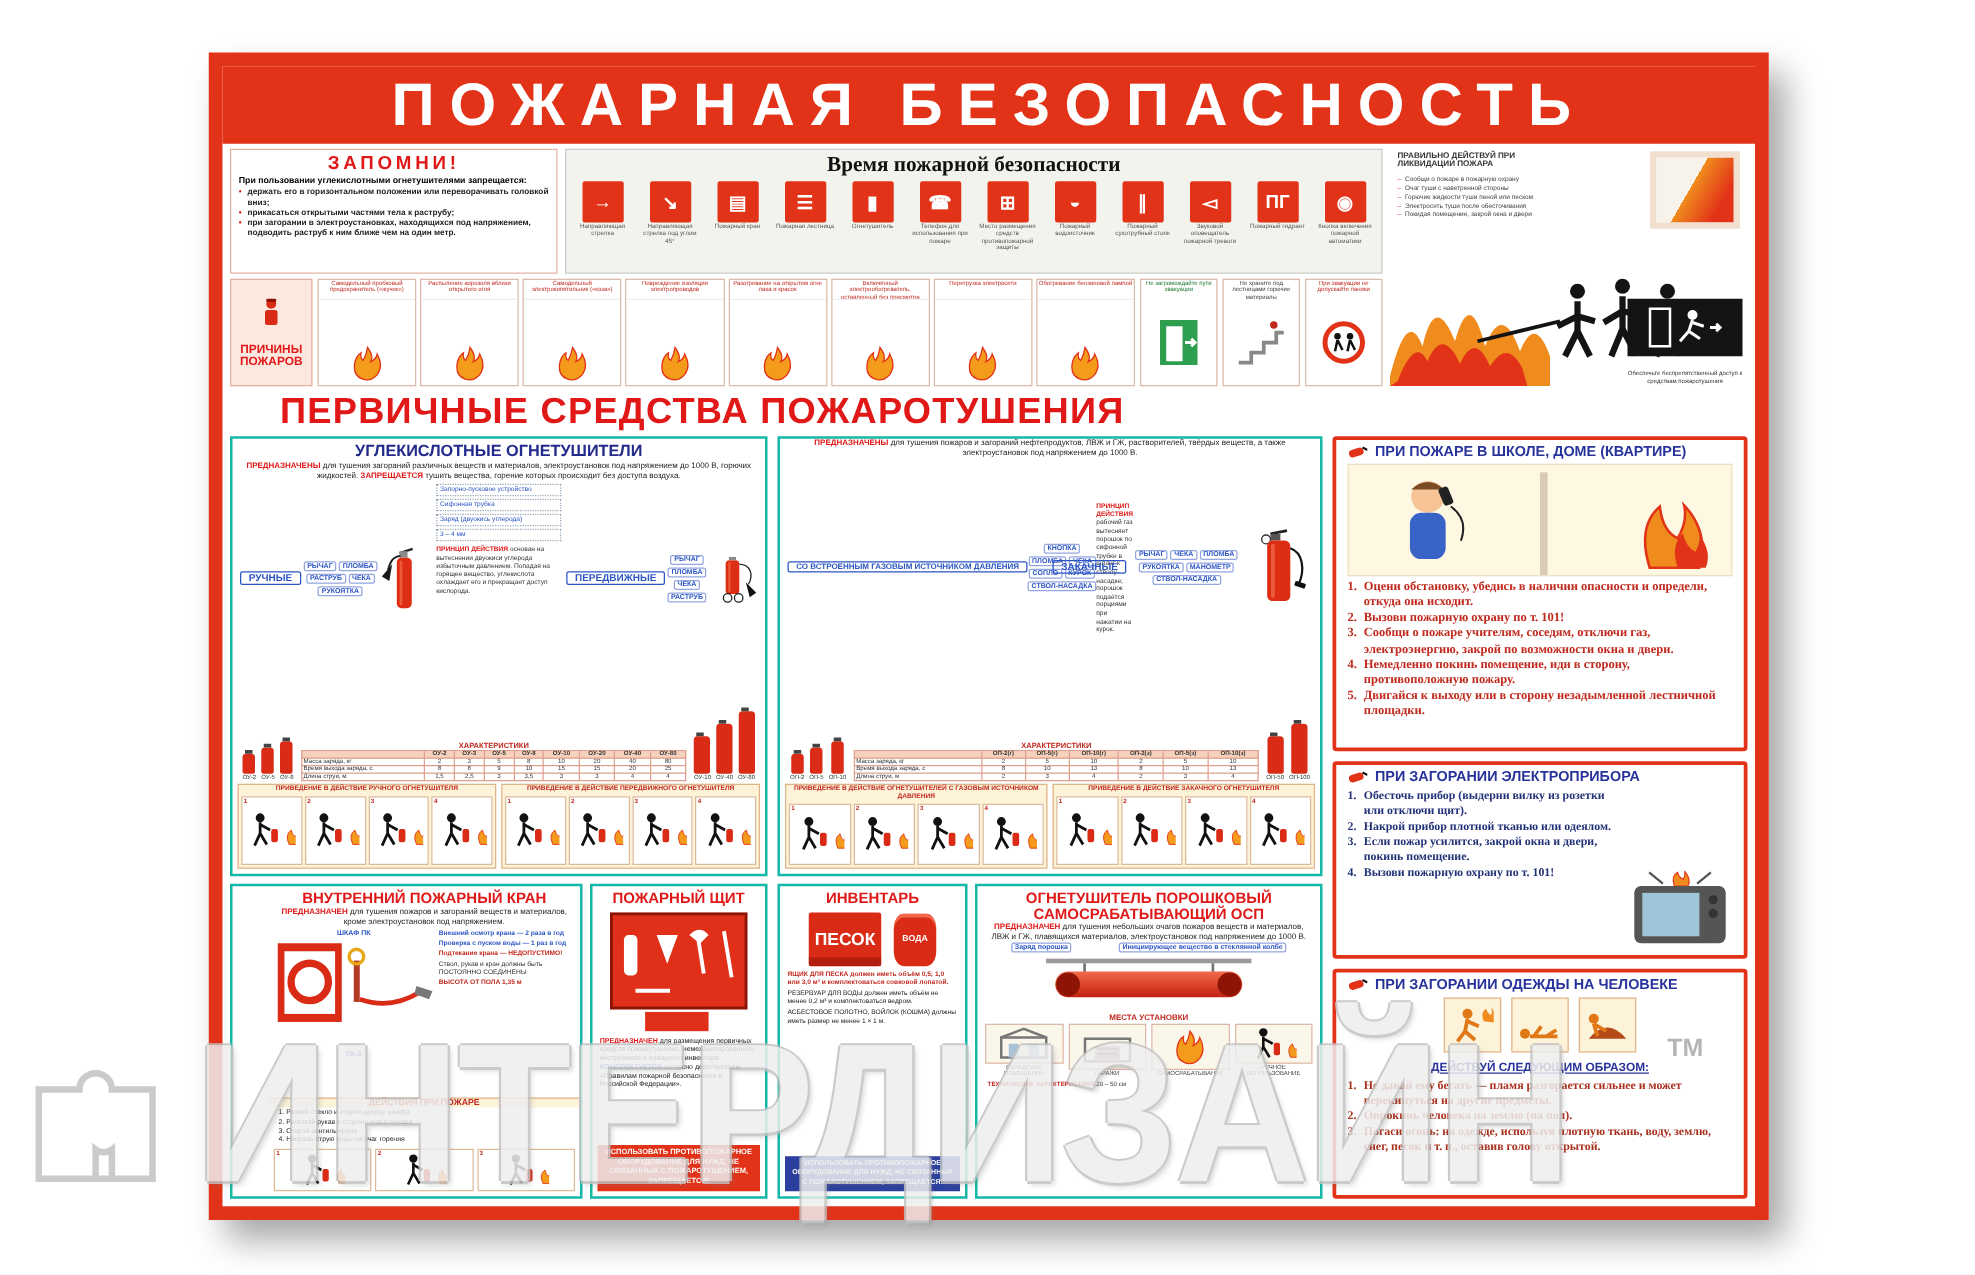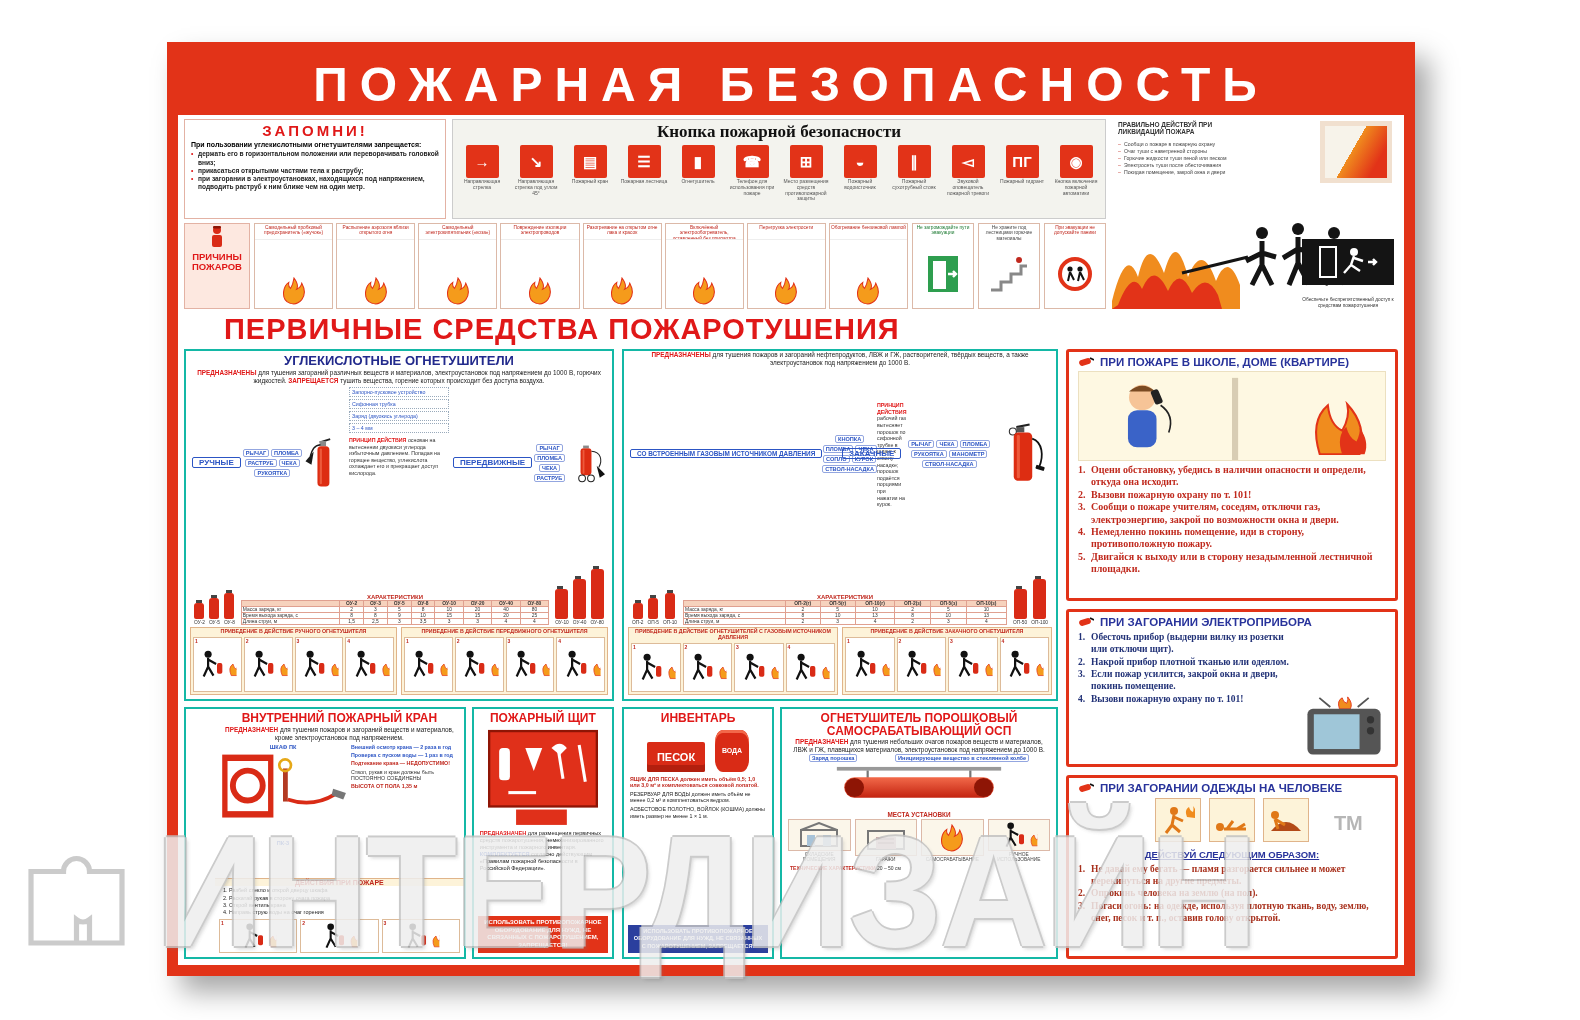--- a/index.html
+++ b/index.html
@@ -21,21 +21,21 @@
   .remember li{font-size:6.6px;line-height:1.25;padding-left:7px;position:relative;font-weight:bold;color:#222;}
   .remember li::before{content:"•";color:#e01818;position:absolute;left:0;}
   .signs{flex:1;background:#f3f3ee;border:1px solid #ccc;padding:2px 4px;min-width:0;}
   .signs h2{font-family:"Liberation Serif",serif;font-size:17px;text-align:center;font-weight:bold;color:#111;}
   .signs-row{display:flex;justify-content:space-between;margin-top:3px;}
   .sign{width:50px;text-align:center;}
   .sign-icon{width:33px;height:33px;margin:0 auto;background:#e23318;color:#fff;display:flex;align-items:center;justify-content:center;
              font-size:15px;font-weight:bold;border-radius:2px;}
   .sign-label{font-size:5px;color:#555;line-height:1.15;margin-top:1px;}
   .strip2{flex:1;display:flex;gap:4px;min-height:0;min-width:0;}
-  .causes-tag{width:66px;border:1px solid #e3b2a4;background:#fde8e0;display:flex;flex-direction:column;align-items:center;gap:2px;}
+  .causes-tag{width:66px;border:1px solid #e3b2a4;background:#fde8e0;display:flex;flex-direction:column;align-items:center;justify-content:center;gap:12px;}
   .causes-tag .txt{color:#e01818;font-weight:bold;font-size:9.5px;text-align:center;line-height:1.1;}
   .causes-row{flex:1;display:flex;gap:3px;min-width:0;}
   .cause{flex:1;border:1px solid #dcb9a8;display:flex;flex-direction:column;min-width:0;background:#fff;}
   .cause-cap{font-size:4.8px;color:#c0281e;text-align:center;line-height:1.1;padding:1px;border-bottom:1px solid #eee;height:16px;overflow:hidden;}
   .cause-pic{flex:1;display:flex;align-items:flex-end;justify-content:center;padding-bottom:2px;}
   .evac{width:62px;border:1px solid #dcb9a8;display:flex;flex-direction:column;background:#fff;}
   .evac-cap{font-size:4.8px;text-align:center;line-height:1.1;padding:1px;height:16px;overflow:hidden;}
   .evac.e1 .evac-cap{color:#1d7a32;} .evac.e2 .evac-cap{color:#444;} .evac.e3 .evac-cap{color:#c0281e;}
   .evac-pic{flex:1;display:flex;align-items:center;justify-content:center;}
   .liquidation{width:286px;position:relative;background:#fff;overflow:hidden;}
@@ -110,21 +110,21 @@
   .actions{font-size:5.5px;padding:1px 6px 1px 14px;color:#222;}
   .actions li{line-height:1.3;}
   .crane-steps{flex:0 0 40px;display:flex;gap:3px;padding:2px 4px 4px;}
 
   
   .shield-pic{display:flex;justify-content:center;padding:2px;}
   .smalltext{font-size:5.6px;line-height:1.25;padding:0 6px;color:#222;}
   .warn{background:#e23318;color:#fff;font-size:6px;font-weight:bold;text-align:center;padding:3px 4px;margin:auto 4px 4px;line-height:1.3;}
   .warn-blue{background:#2b3f9e;color:#fff;font-size:5.6px;font-weight:bold;text-align:center;padding:3px 4px;margin:auto 4px 4px;line-height:1.3;}
   .inv-items{display:flex;justify-content:center;gap:10px;align-items:flex-end;padding:4px;}
-  .sandbox{width:58px;height:30px;background:#d92b16;color:#fff;font-weight:bold;font-size:11px;display:flex;align-items:center;justify-content:center;border-radius:2px;box-shadow:inset 0 -7px 0 #b31f0e;}
+  .sandbox{width:58px;height:43px;background:#d92b16;color:#fff;font-weight:bold;font-size:14px;display:flex;align-items:center;justify-content:center;border-radius:2px;box-shadow:inset 0 -7px 0 #b31f0e;}
   .barrel{width:34px;height:42px;background:#d92b16;color:#fff;font-weight:bold;font-size:7px;display:flex;align-items:center;justify-content:center;border-radius:8px/12px;box-shadow:inset 0 3px 0 #f2684a;}
   .inv-note{font-size:5.3px;padding:0 6px 2px;line-height:1.25;color:#222;}
   .inv-note b{color:#c0281e;}
   .osp-tube{display:flex;justify-content:center;padding:2px;}
   .osp-tags{display:flex;justify-content:space-around;padding:0 8px;}
   .osp-head{font-size:6.4px;color:#c0281e;font-weight:bold;text-align:center;margin-top:1px;}
   .osp-row{display:flex;gap:4px;padding:1px 6px;}
   .tile{flex:1;border:1px solid #dcb9a8;height:38px;background:#fbf6ea;display:flex;align-items:center;justify-content:center;}
   .tile-cap{font-size:4.8px;text-align:center;color:#444;line-height:1.1;}
   .tile-wrap{flex:1;display:flex;flex-direction:column;gap:1px;min-width:0;}
@@ -148,21 +148,21 @@
   .tiles{display:flex;gap:8px;justify-content:center;margin:4px 0;}
   .tile3{width:46px;height:44px;background:#fdf3d9;border:1px solid #e0b48a;display:flex;align-items:center;justify-content:center;}
   .rb3-sub{color:#28339b;font-weight:bold;font-size:9.5px;text-align:center;margin:3px 0;text-decoration:underline;}
 
   
   .watermark{position:absolute;left:18px;top:812px;z-index:9;display:flex;align-items:flex-start;gap:8px;opacity:.85;pointer-events:none;}
   .wm-logo{margin-top:14px;}
   .wm-text{font-size:158px;font-weight:bold;line-height:1;letter-spacing:-2px;color:rgba(255,255,255,.72);
            text-shadow:2px 0 0 #c2c2c2,-2px 0 0 #c2c2c2,0 2px 0 #c2c2c2,0 -2px 0 #c2c2c2,3px 3px 4px rgba(120,120,120,.35);
            transform:scaleX(.94);transform-origin:left;}
-  .wm-tm{font-size:20px;color:#aaa;font-weight:bold;}
+  .wm-tm{font-size:20px;color:#aaa;margin-top:16px;font-weight:bold;}
 </style>
 </head>
 <body>
 
 <svg width="0" height="0" style="position:absolute">
   <defs>
     <symbol id="figstep" viewBox="0 0 44 36">
       <circle cx="12" cy="7" r="4" fill="#111"></circle>
       <path d="M12 11 v10 l-5 11 M12 21 l6 10 M12 13 l9 5" stroke="#111" stroke-width="2.5" fill="none"></path>
       <rect x="22" y="17" width="6" height="12" rx="2" fill="#d92b16"></rect>
@@ -189,21 +189,21 @@
           <div class="intro">При пользовании углекислотными огнетушителями запрещается:</div>
           <ul>
 
           <li>держать его в горизонтальном положении или переворачивать головкой вниз;</li>
               <li>прикасаться открытыми частями тела к раструбу;</li>
               <li>при загорании в электроустановках, находящихся под напряжением, подводить раструб к ним ближе чем на один метр.</li>
             </ul>
         </div>
 
         <div class="signs">
-          <h2>Кнопка пожарной безопасности</h2>
+          <h2>Время пожарной безопасности</h2>
           <div class="signs-row">
 
               <div class="sign">
                 <div class="sign-icon">→</div>
                 <div class="sign-label">Направляющая стрелка</div>
               </div>
 
               <div class="sign">
                 <div class="sign-icon">↘</div>
                 <div class="sign-label">Направляющая стрелка под углом 45°</div>

